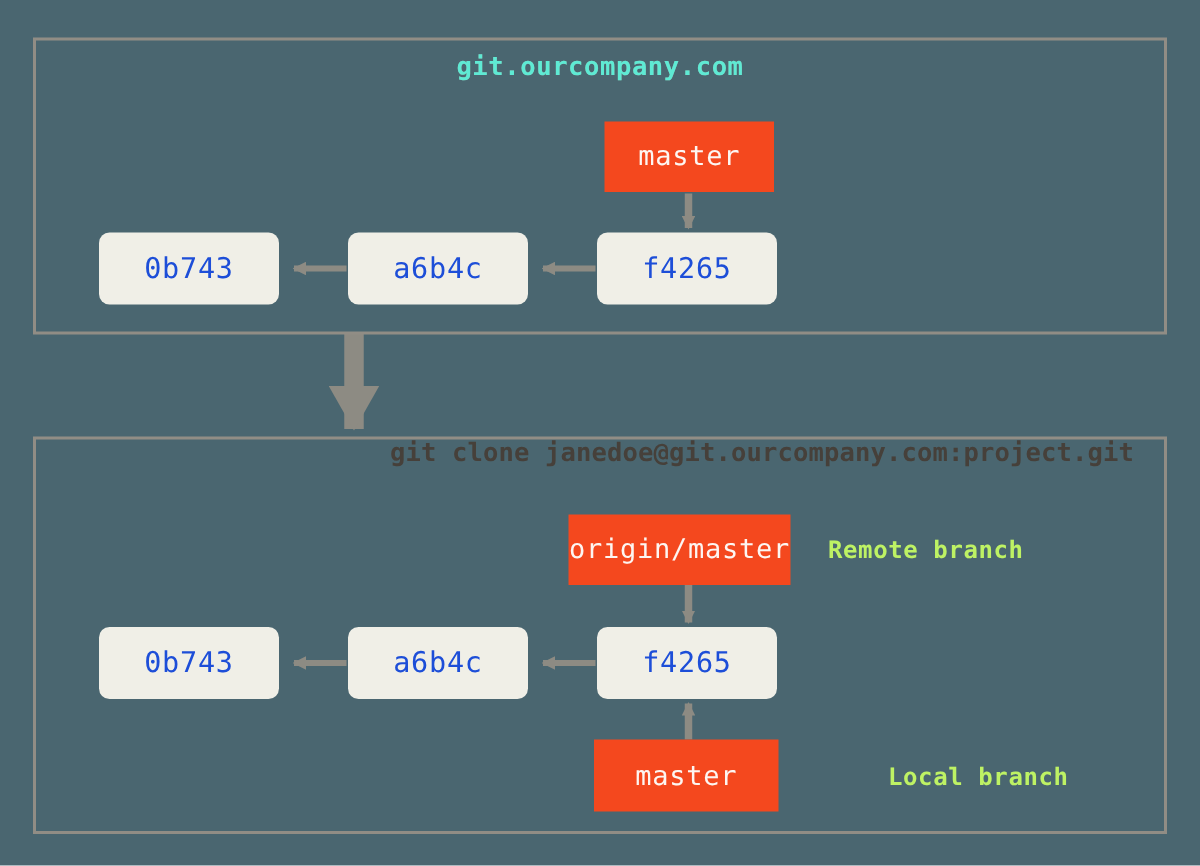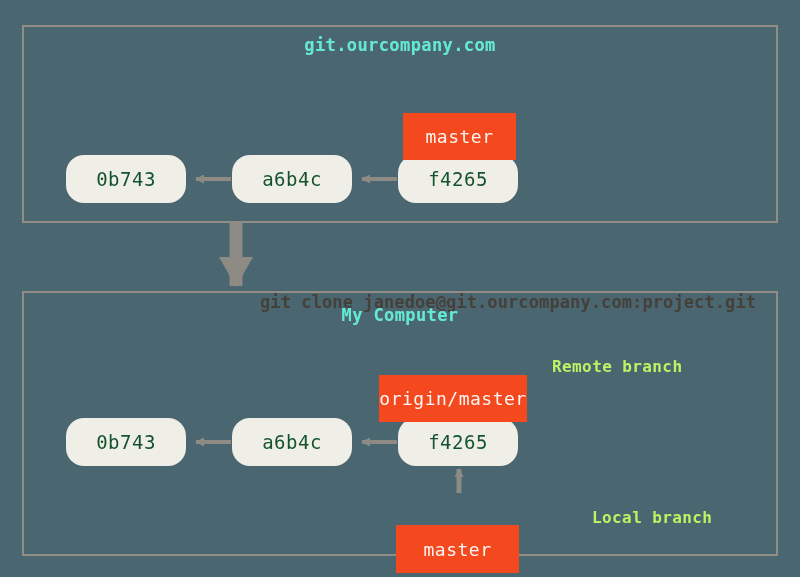--- a/index.html
+++ b/index.html
@@ -37,41 +37,40 @@
   }
   #title-remote { left: 0; top: 35px;  width: 800px; text-align: center; }
   #title-local  { left: 0; top: 305px; width: 800px; text-align: center; }
 
   
   .commit {
     position: absolute;
     width: 120px;
     height: 48px;
     background: #f0efe7;
-    border-radius: 18px;
+    border-radius: 7px;
     display: flex;
     align-items: center;
     justify-content: center;
-    color: #14532d;
+    color: #1d4ed8;
     font-size: 19px;
     letter-spacing: 0.5px;
   }
 
   
   .branchbox {
     position: absolute;
     background: #f4481e;
     display: flex;
     align-items: center;
     justify-content: center;
     color: #fdf6f2;
     font-size: 18px;
     letter-spacing: 0.5px;
     white-space: nowrap;
-    margin-top: 32px;
   }
 
   
   .annotation {
     position: absolute;
     color: #bef264;
     font-size: 16px;
     font-weight: bold;
     letter-spacing: 0.4px;
     white-space: nowrap;
@@ -153,21 +152,20 @@
 
   <div class="commit" id="commit-0b743-remote">0b743</div>
   <div class="commit" id="commit-a6b4c-remote">a6b4c</div>
   <div class="commit" id="commit-f4265-remote">f4265</div>
 
   <div class="branchbox" id="box-master-remote">master</div>
 
   <div id="clone-command">git clone janedoe@git.ourcompany.com:project.git</div>
 
   <div class="frame" id="frame-local"></div>
-  <div class="frame-title" id="title-local">My Computer</div>
 
   <div class="commit" id="commit-0b743-local">0b743</div>
   <div class="commit" id="commit-a6b4c-local">a6b4c</div>
   <div class="commit" id="commit-f4265-local">f4265</div>
 
   <div class="branchbox" id="box-origin-master">origin/master</div>
   <div class="annotation" id="label-remote-branch">Remote branch</div>
 
   <div class="branchbox" id="box-master-local">master</div>
   <div class="annotation" id="label-local-branch">Local branch</div>

